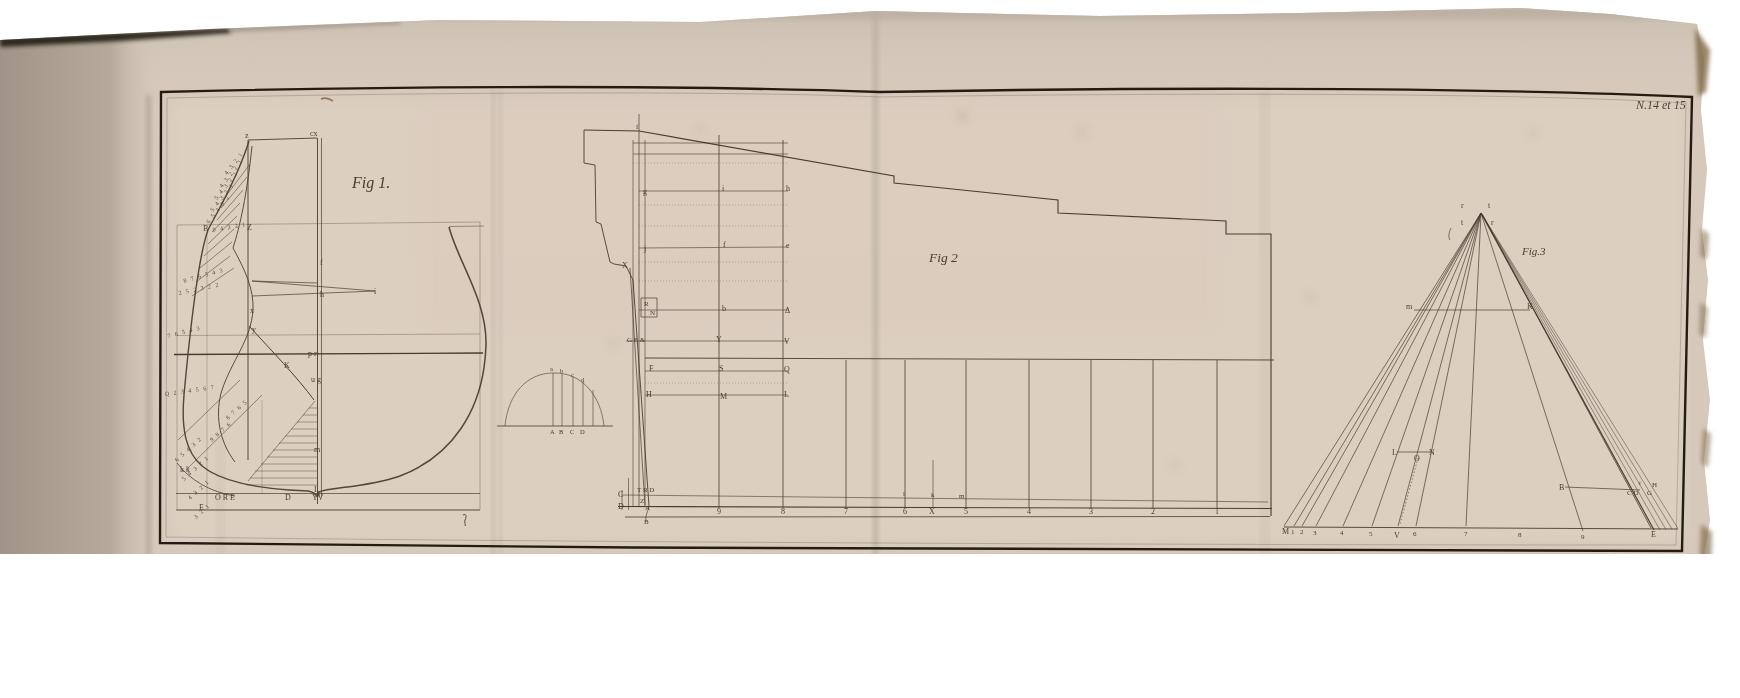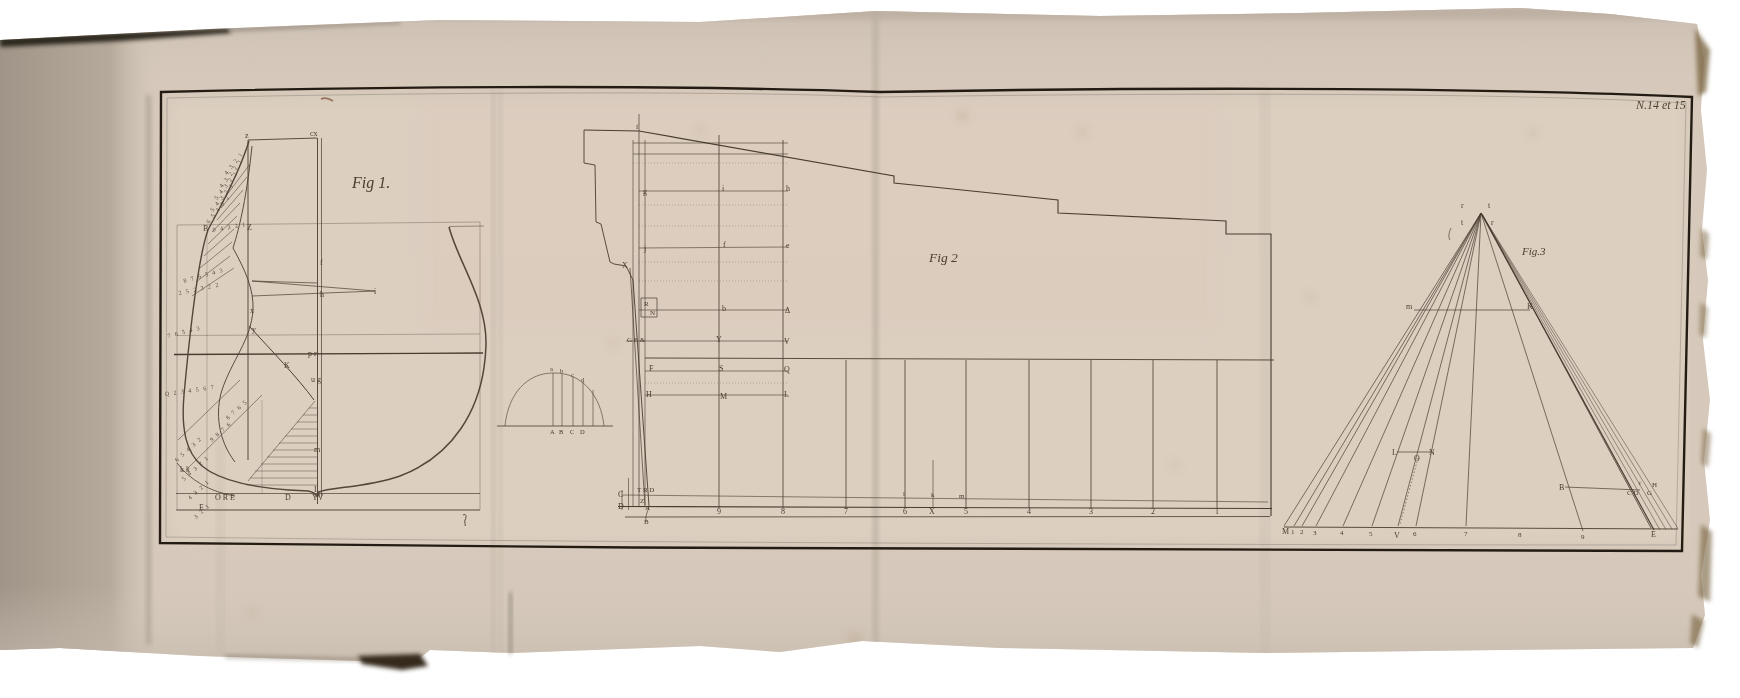--- a/index.html
+++ b/index.html
@@ -1,16 +1,16 @@
 <!DOCTYPE html>
 <html><head>
 <meta charset="utf-8">
 <style>
   html,body{margin:0;padding:0;background:#fff;}
-  #wrap{position:relative;width:1740px;height:698px;overflow:hidden;background:#fff;}
+  #wrap{position:relative;width:1740px;height:554px;overflow:hidden;background:#fff;}
   svg{display:block}
   text{font-family:"Liberation Serif", serif;}
 </style>
 </head>
 <body>
 <div id="wrap">
 <svg width="1740" height="698" viewBox="0 0 1740 698">
 <defs>
   <linearGradient id="pageL" x1="0" y1="0" x2="1" y2="0">
     <stop offset="0" stop-color="#a09488"></stop>

